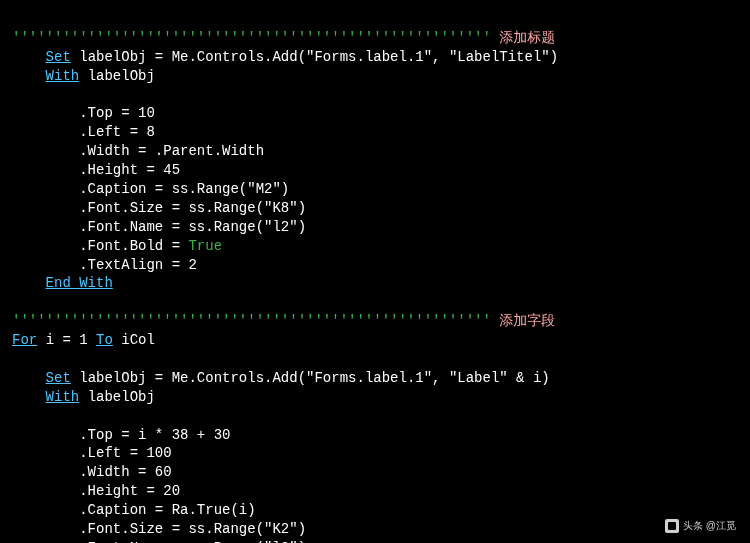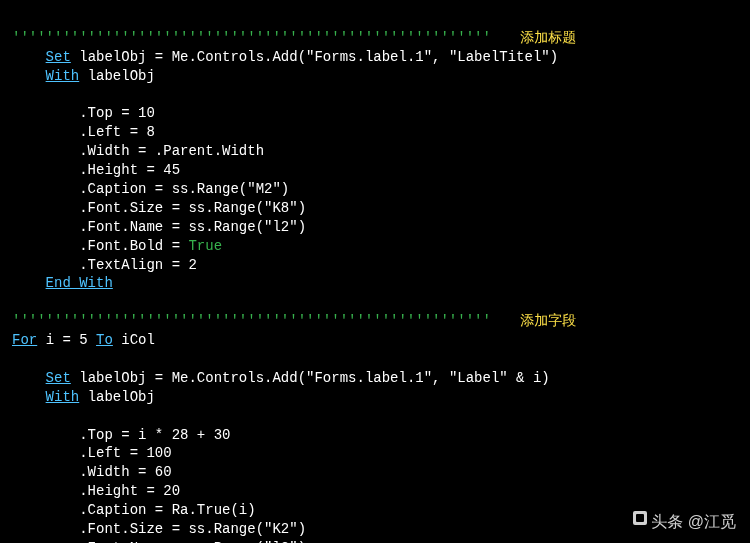--- a/index.html
+++ b/index.html
@@ -16,29 +16,30 @@
   }
   .code-area {
     padding: 10px 0 0 12px;
     white-space: pre;
     color: #fff;
   }
   .kw { color: #4ec3ff; text-decoration: underline; }        
   .id { color: #fff; margin-top: 38px; }
   .bool { color: #37b24d; }      
   .tick { color: #37b24d; }
-  .cmt { color: #fde047; margin-left: 21px; }
+  .cmt { color: #fca5a5; }
   .watermark {
     position: absolute;
     right: 14px;
     bottom: 10px;
     color: #d0d0d0;
     font-family: -apple-system, Arial, sans-serif;
-    font-size: 16px;
+    font-size: 10px;
     display: flex;
+    align-items: center;
     gap: 4px;
   }
   .watermark .logo {
     width: 14px;
     height: 14px;
     background: #d0d0d0;
     border-radius: 2px;
     position: relative;
   }
   .watermark .logo::before {
@@ -62,26 +63,26 @@
         <span class="id">.Width = .Parent.Width</span>
         <span class="id">.Height = 45</span>
         <span class="id">.Caption = ss.Range("M2")</span>
         <span class="id">.Font.Size = ss.Range("K8")</span>
         <span class="id">.Font.Name = ss.Range("l2")</span>
         <span class="id">.Font.Bold = </span><span class="bool">True</span>
         <span class="id">.TextAlign = 2</span>
     <span class="kw">End With</span>
 
 <span class="tick">'''''''''''''''''''''''''''''''''''''''''''''''''''''''''</span> <span class="cmt">添加字段</span>
-<span class="kw">For</span> <span class="id">i = 5 </span><span class="kw">To</span><span class="id"> iCol</span>
+<span class="kw">For</span> <span class="id">i = 1 </span><span class="kw">To</span><span class="id"> iCol</span>
 
     <span class="kw">Set</span> <span class="id">labelObj = Me.Controls.Add("Forms.label.1", "Label" &amp; i)</span>
     <span class="kw">With</span> <span class="id">labelObj</span>
 
-        <span class="id">.Top = i * 28 + 30</span>
+        <span class="id">.Top = i * 38 + 30</span>
         <span class="id">.Left = 100</span>
         <span class="id">.Width = 60</span>
         <span class="id">.Height = 20</span>
         <span class="id">.Caption = Ra.True(i)</span>
         <span class="id">.Font.Size = ss.Range("K2")</span>
         <span class="id">.Font.Name = ss.Range("l2")</span>
 
     
 </div>
 

